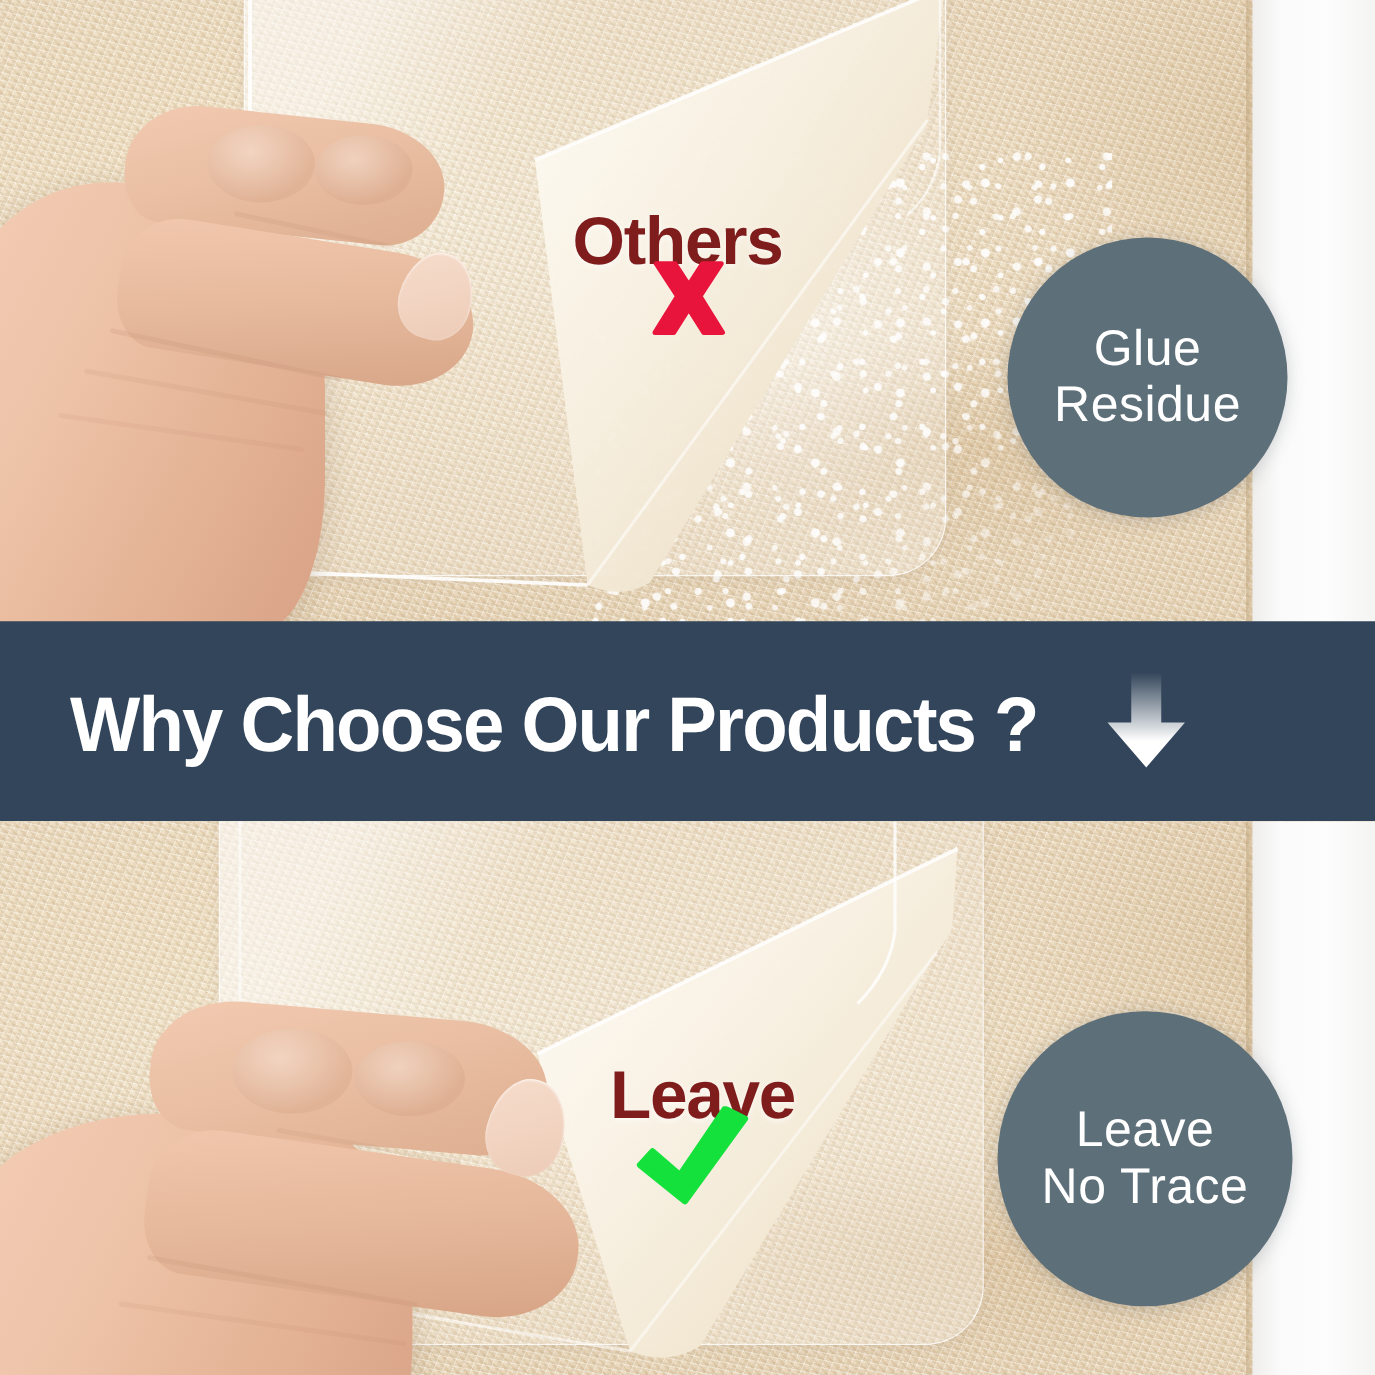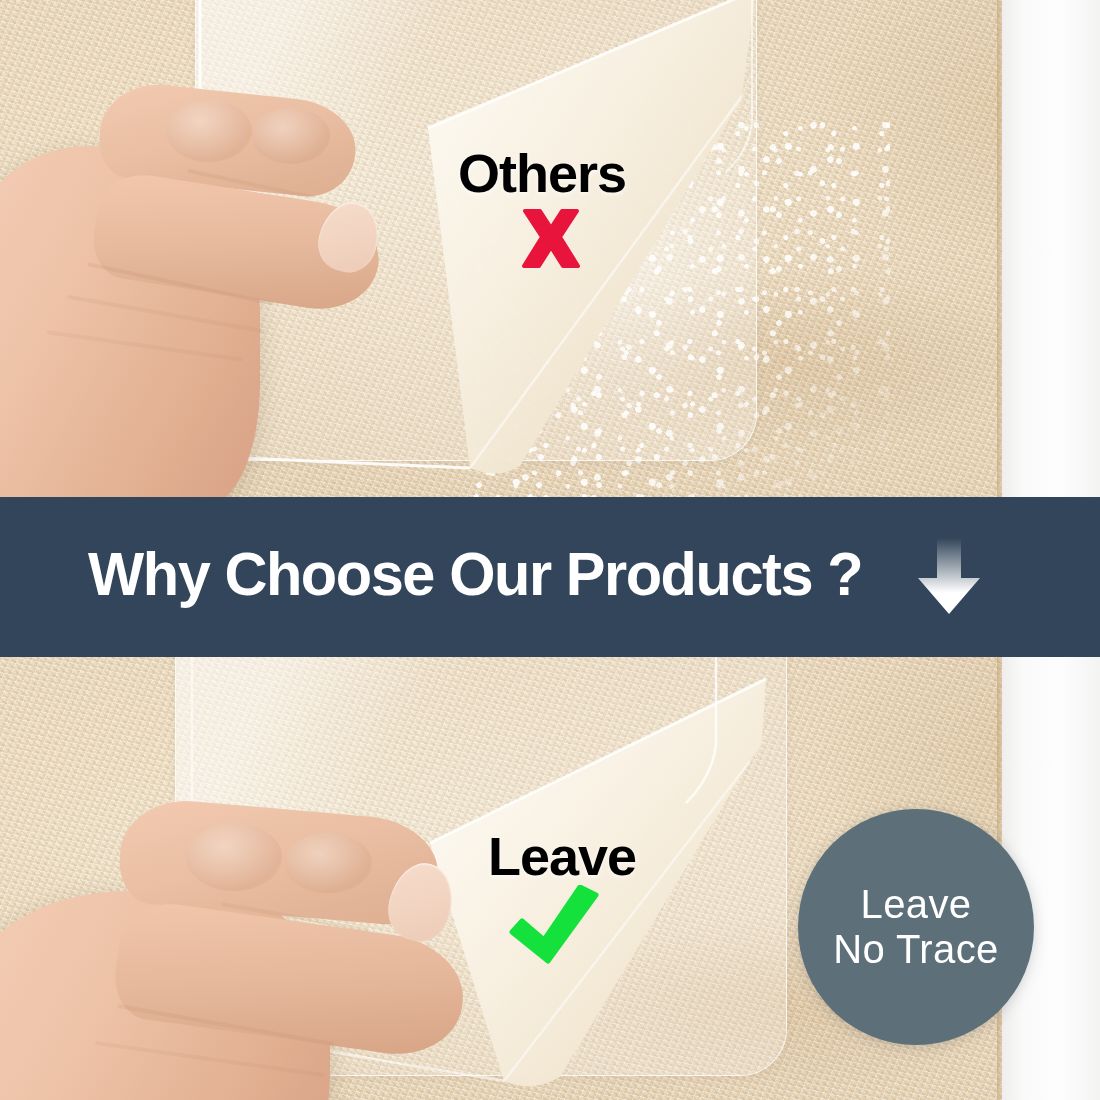--- a/index.html
+++ b/index.html
@@ -116,37 +116,38 @@
     display:flex;align-items:center;justify-content:center;
     text-align:center;color:#ffffff;
     font-weight:300;letter-spacing:.4px;line-height:1.12;
     box-shadow:0 2px 14px rgba(60,70,78,.22);
   }
   .callout span{display:block;white-space:pre-line;}
 
   
   .verdict{
     position:absolute;
-    color:#000000;
+    color:#7f1d1d;
     font-weight:bold;
     letter-spacing:-1px;
     text-shadow:0 2px 5px rgba(255,255,255,.75);
+    margin-top:20px;
   }
 
   .mark{position:absolute;}
 
   
   .banner{
     position:absolute;left:0;top:497px;width:1100px;height:160px;
     background:#32455a;
     display:flex;align-items:center;
   }
   .banner-inner{
-    display:flex;align-items:flex-start;gap:16px;
-    margin-left:88px;
+    display:flex;align-items:flex-end;gap:16px;
+    margin-left:56px;
   }
   .banner-title{
     color:#ffffff;
     font-size:62px;font-weight:bold;
     letter-spacing:-1.5px;
     white-space:nowrap;
     transform:scaleX(.96);transform-origin:left center;
   }
   .banner-arrow{width:66px;height:78px;flex:none;margin-left:6px;}
 </style>
@@ -204,20 +205,24 @@
       <div class="knuckle" style="left:262px;top:22px;width:78px;height:56px;"></div>
       <div class="crease" style="left:96px;top:196px;width:190px;height:4px;transform:rotate(12deg);opacity:.5;"></div>
       <div class="crease" style="left:76px;top:226px;width:200px;height:4px;transform:rotate(10deg);opacity:.42;"></div>
       <div class="crease" style="left:56px;top:258px;width:198px;height:4px;transform:rotate(8deg);opacity:.34;"></div>
       <div class="crease" style="left:196px;top:96px;width:128px;height:4px;transform:rotate(12deg);opacity:.45;"></div>
     </div>
 
     <div class="strip-seam"></div>
     <div class="white-strip"></div>
 
+    <div class="callout" style="left:806px;top:190px;width:224px;height:224px;font-size:40px;">
+      <span>Glue
+Residue</span>
+    </div>
 
     <div class="verdict" style="left:458px;top:142px;font-size:54px;">Others</div>
 
     <svg class="mark" style="left:516px;top:206px;width:70px;height:66px;" viewBox="0 0 70 66">
       <g fill="#e8143c" stroke="#e8143c" stroke-width="4" stroke-linejoin="round">
         <path d="M9,5 L24,5 L35,22 L46,5 L61,5 L44,31 L62,60 L47,60 L35,41 L23,60 L8,60 L26,31 Z"></path>
       </g>
     </svg>
   </div>
 

